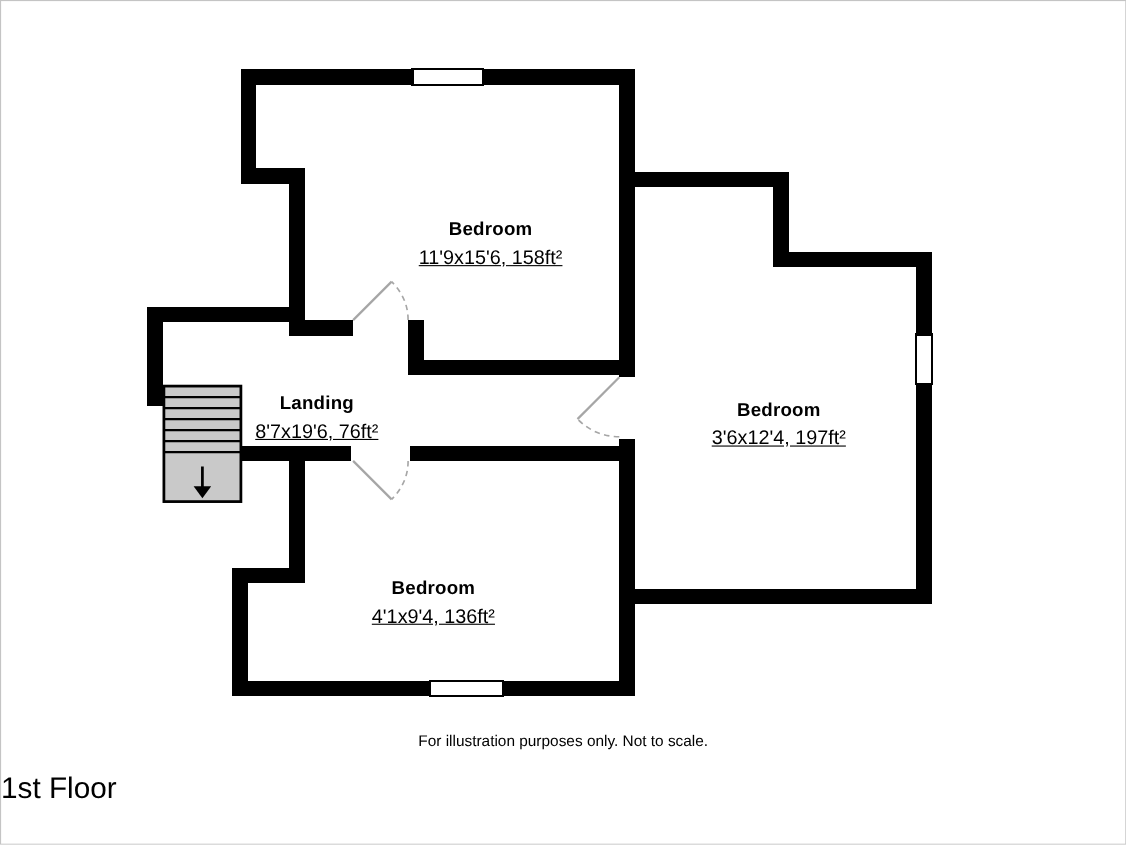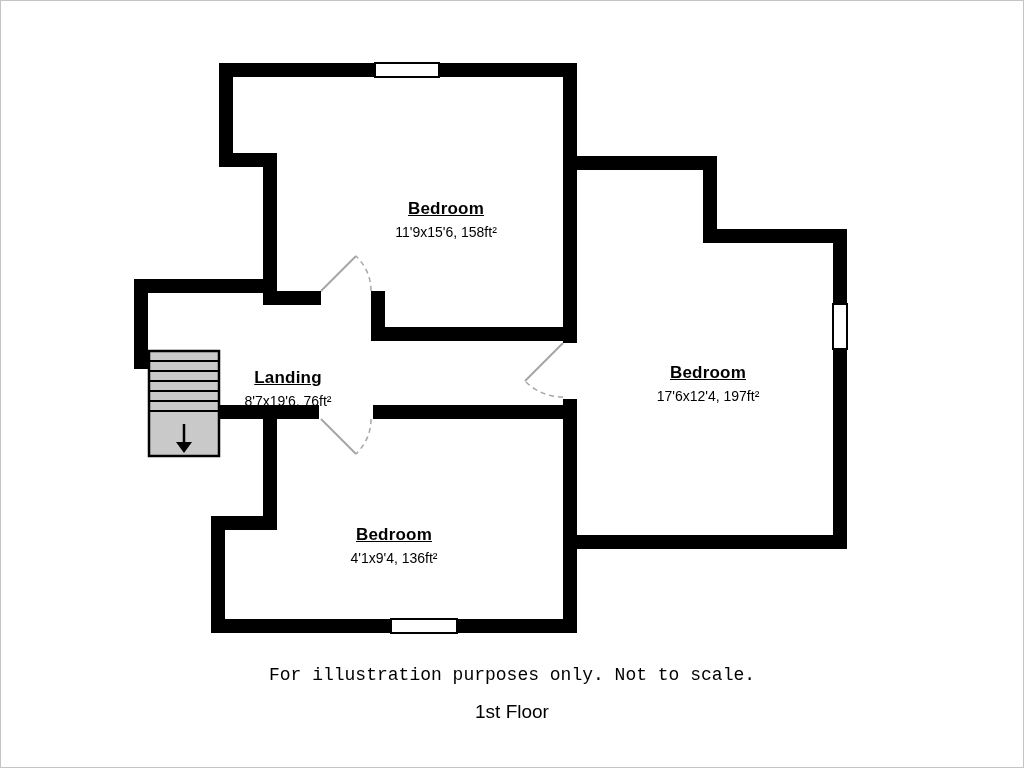--- a/index.html
+++ b/index.html
@@ -8,24 +8,24 @@
   svg.plan { position: absolute; left: 0; top: 0; }
   .wall { fill: #000; shape-rendering: crispEdges; }
   .window-gap { fill: #fff; stroke: #000; stroke-width: 2; shape-rendering: crispEdges; }
   .door-leaf { stroke: #a6a6a6; stroke-width: 2; fill: none; }
   .door-arc { stroke: #a6a6a6; stroke-width: 1.5; fill: none; stroke-dasharray: 5 4; }
   .stairs-box { fill: #c9c9c9; stroke: #000; stroke-width: 2.5; }
   .stair-tread { stroke: #000; stroke-width: 2; }
   .stair-arrow-shaft { stroke: #000; stroke-width: 2.5; fill: none; }
   .stair-arrow-head { fill: #000; }
   .room-label { position: absolute; transform: translateX(-50%); text-align: center; color: #000; white-space: nowrap; }
-  .room-name { display: block; font-size: 17px; font-weight: 700; margin-bottom: 5px; letter-spacing: 0.2px; text-decoration: underline; }
-  .room-dims { display: block; font-size: 14px; font-weight: 400; }
-  .disclaimer { position: absolute; left: 0; right: 0; top: 664px; text-align: center; font-size: 18px; color: #000; font-family: Liberation Mono, monospace; }
-  .floor-title { position: absolute; left: 0; right: 0; top: 700px; text-align: center; font-size: 19px; font-weight: 400; color: #000; }
+  .room-name { display: block; font-size: 17px; font-weight: 700; margin-bottom: 5px; letter-spacing: 0.2px; }
+  .room-dims { display: block; font-size: 18px; font-weight: 400; text-decoration: underline; }
+  .disclaimer { position: absolute; left: 0; right: 0; top: 664px; text-align: center; font-size: 14px; color: #000; }
+  .floor-title { position: absolute; left: 0; right: 0; top: 700px; font-size: 27px; font-weight: 400; color: #000; }
 </style>
 </head>
 <body>
 
 <div class="canvas">
 
   <svg class="plan" width="1024" height="768" viewBox="0 0 1024 768">
 
     <g>
 
@@ -91,29 +91,29 @@
     </g>
   </svg>
 
   <div class="room-label" style="left:445px; top:198px;">
     <span class="room-name">Bedroom</span>
     <span class="room-dims">11'9x15'6, 158ft²</span>
   </div>
 
   <div class="room-label" style="left:707px; top:362px;">
     <span class="room-name">Bedroom</span>
-    <span class="room-dims">17'6x12'4, 197ft²</span>
+    <span class="room-dims">3'6x12'4, 197ft²</span>
   </div>
 
   <div class="room-label" style="left:393px; top:524px;">
     <span class="room-name">Bedroom</span>
     <span class="room-dims">4'1x9'4, 136ft²</span>
   </div>
 
-  <div class="room-label" style="left:287px; top:367px;">
+  <div class="room-label" style="left:287px; top:356px;">
     <span class="room-name">Landing</span>
     <span class="room-dims">8'7x19'6, 76ft²</span>
   </div>
 
   <div class="disclaimer">For illustration purposes only. Not to scale.</div>
   <div class="floor-title">1st Floor</div>
 
 </div>
 
 </body></html>

